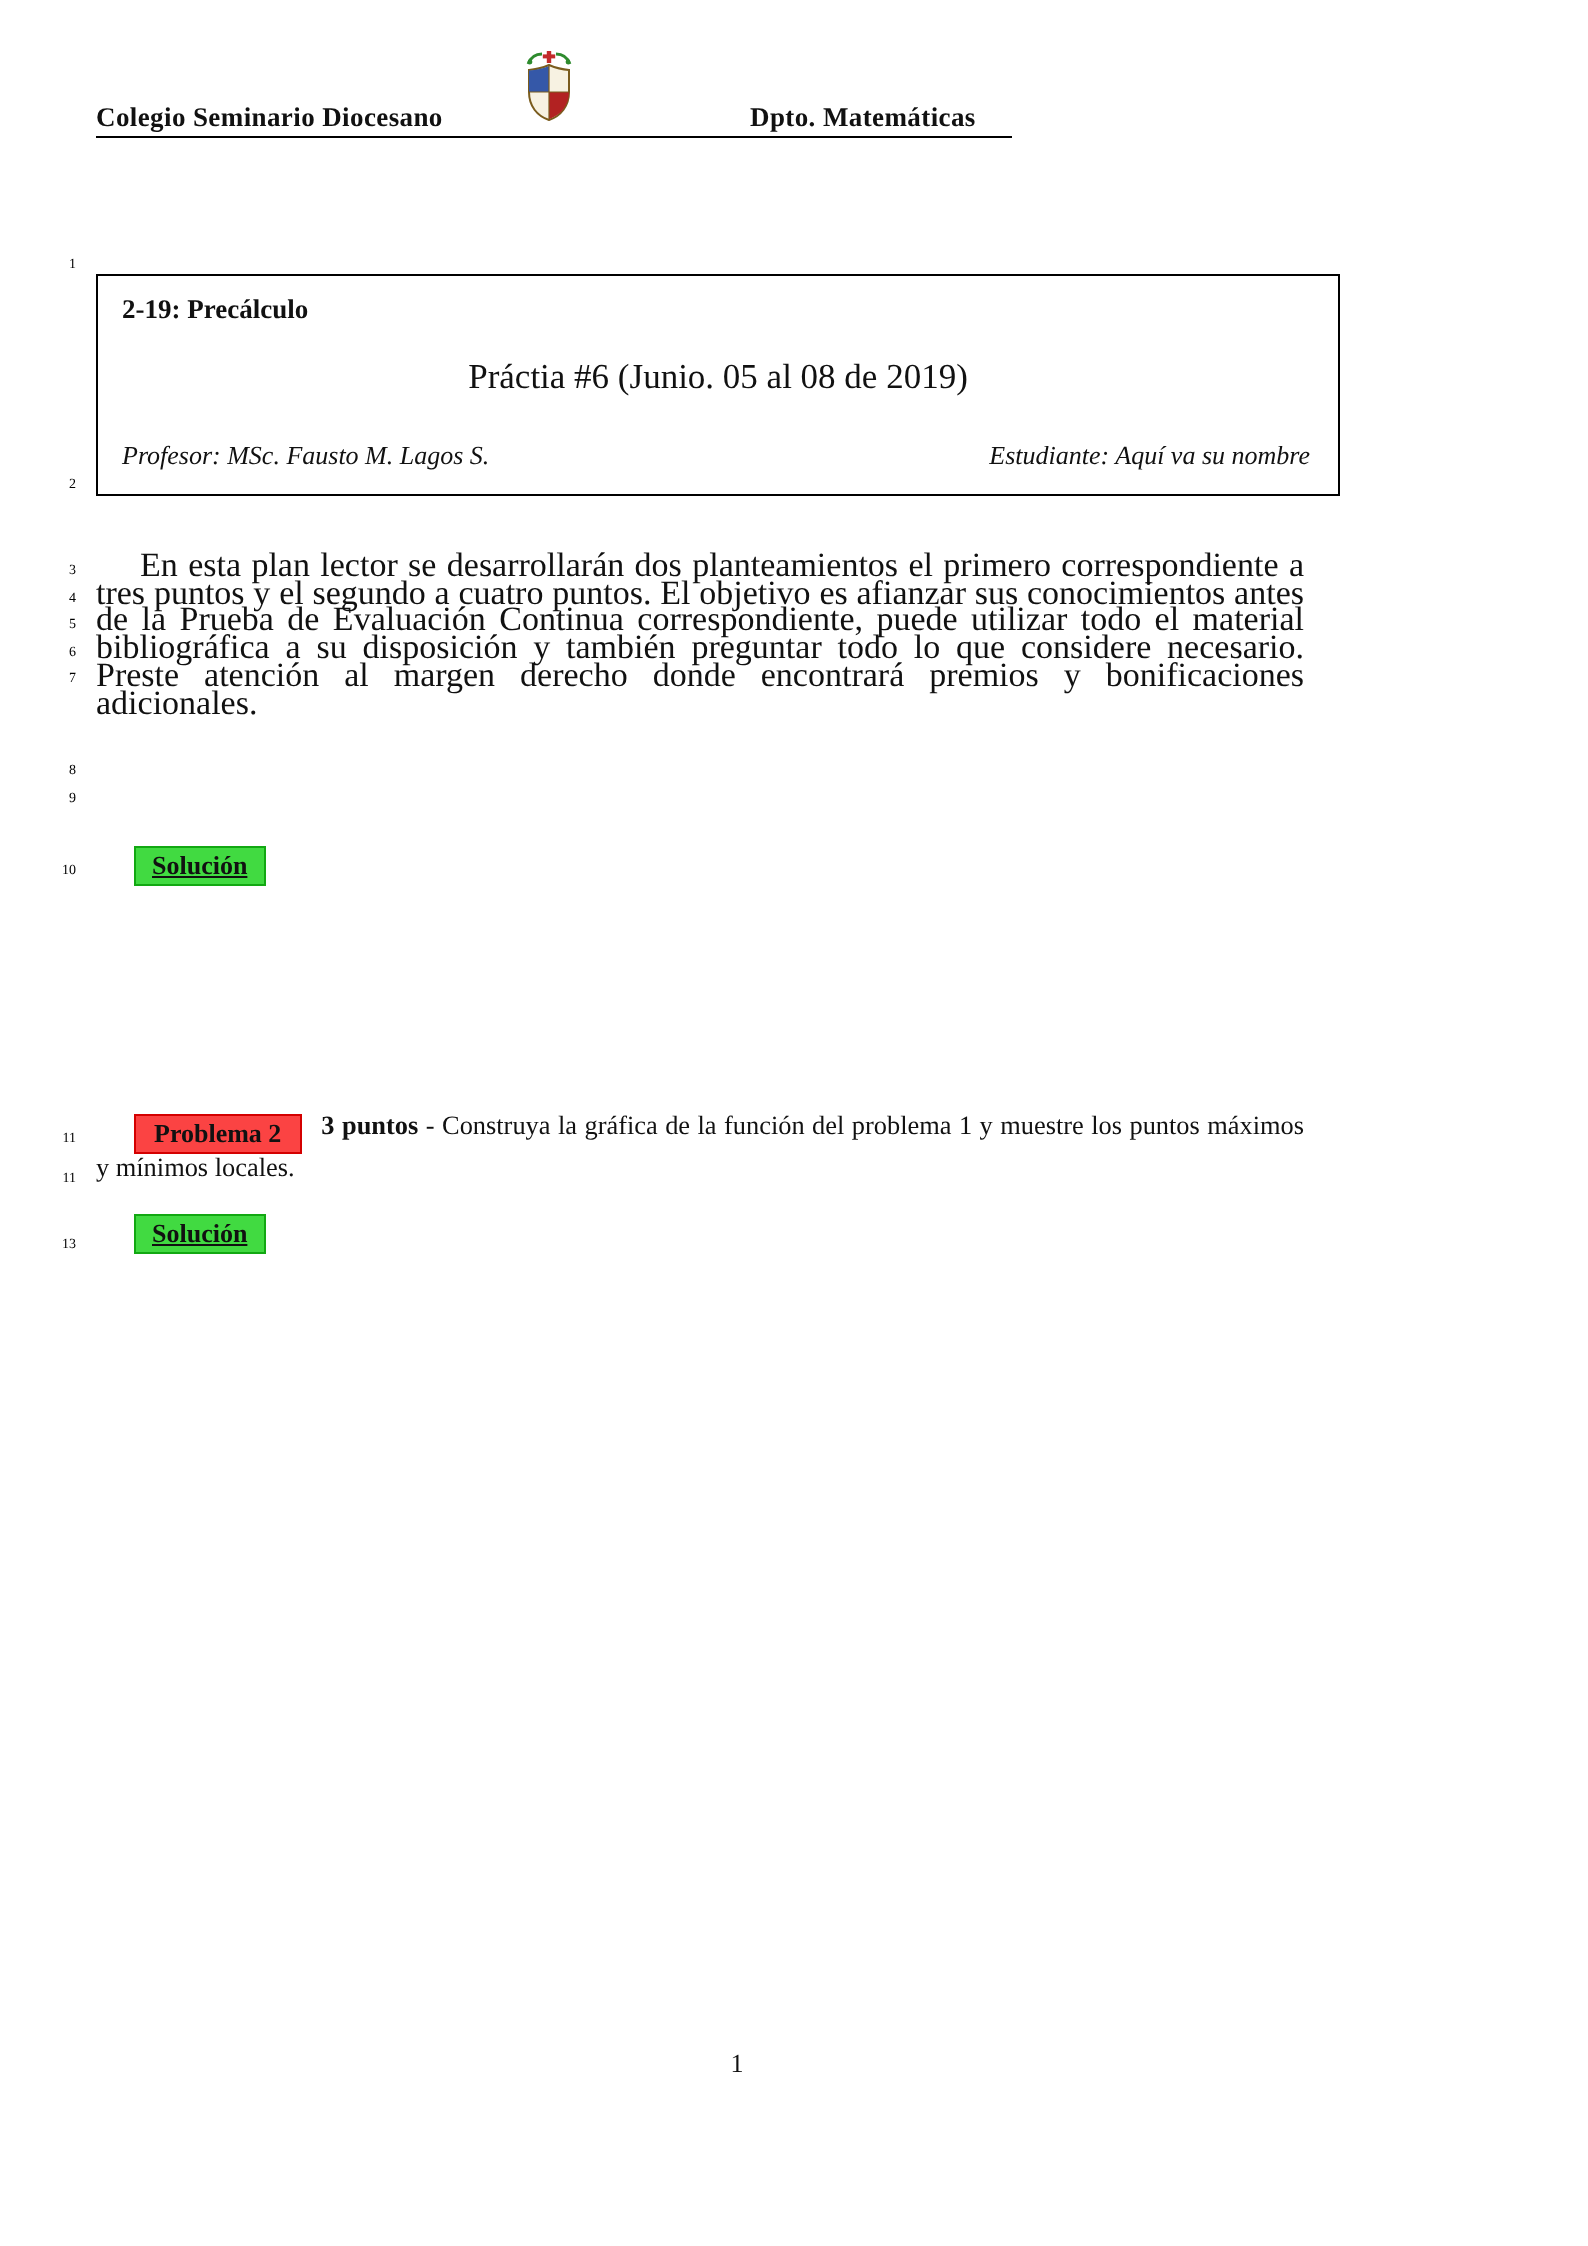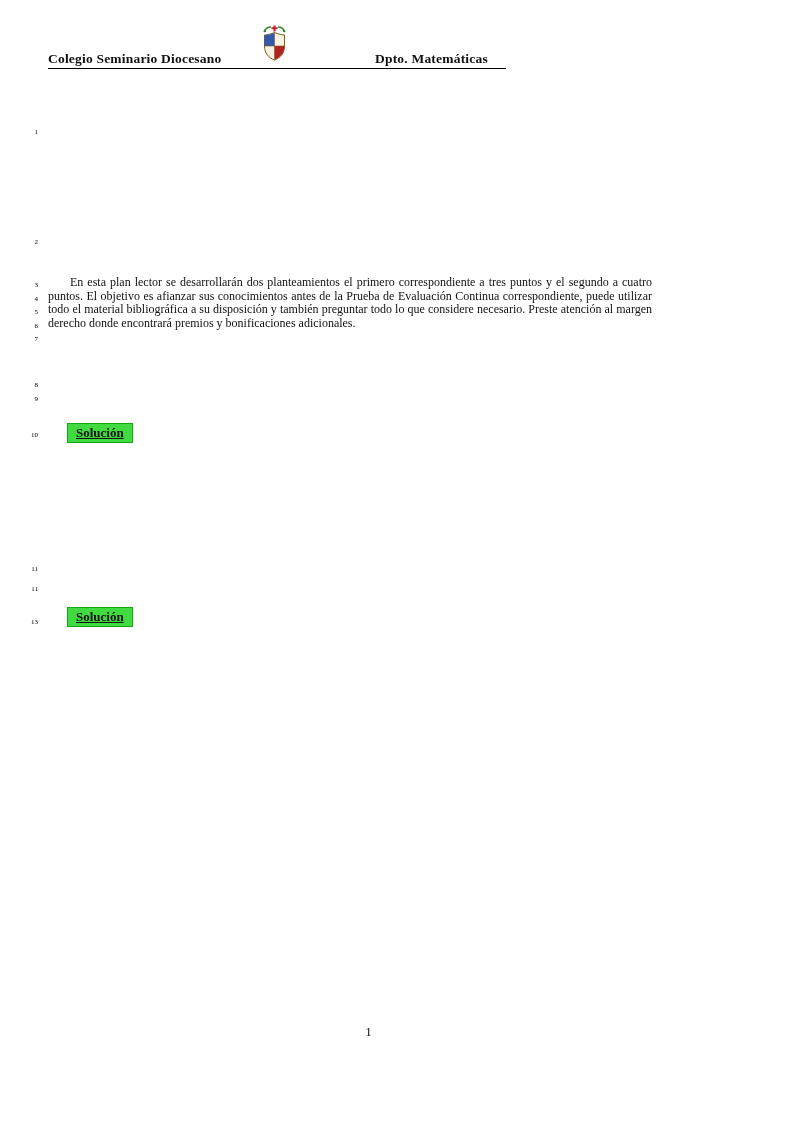--- a/index.html
+++ b/index.html
@@ -14,21 +14,21 @@
   .crest{position:absolute;left:261px;top:25px;width:27px;height:40px;}
   
   .title-box{position:absolute;left:48px;top:137px;width:620px;height:109px;border:1px solid #000;background:#fff;}
   .course{position:absolute;left:12px;top:9px;font-weight:bold;font-size:13.5px;}
   .box-title{position:absolute;left:0;right:0;top:40px;text-align:center;font-size:17.5px;}
   .prof{position:absolute;left:12px;bottom:11px;font-style:italic;font-size:13px;}
   .student{position:absolute;right:14px;bottom:11px;font-style:italic;font-size:13px;}
   
   .intro{
     position:absolute;left:48px;top:276px;width:604px;
-    font-size:12px;line-height:13.7px;text-align:justify;text-indent:22px;
+    font-size:17px;line-height:13.7px;text-align:justify;text-indent:22px;
   }
   .prob-block{position:absolute;left:48px;width:604px;font-size:13.2px;line-height:14.6px;text-align:justify;}
   .prob-1{top:371px;}
   .prob-2{top:556px;}
   .problem-label{
     display:inline-block;background:#fb4343;border:1px solid #d40000;
     padding:1px 9px 2px;font-weight:bold;font-size:13px;line-height:15px;
     margin-left:19px;margin-right:10px;vertical-align:-4px;color:#111;
   }
   .pts{font-weight:bold;}
@@ -63,25 +63,34 @@
     <rect x="12.4" y="0.5" width="2.2" height="6" fill="#c22b2b"></rect>
     <rect x="10.4" y="2.2" width="6.2" height="2" fill="#c22b2b"></rect>
 
     <path d="M13.5 7.5 C10 9 6.5 9.8 3.5 10 V21 C3.5 28 7.5 33 13.5 35 C19.5 33 23.5 28 23.5 21 V10 C20.5 9.8 17 9 13.5 7.5 Z" fill="#f7f2e2" stroke="#7a5c1e" stroke-width="1"></path>
     <path d="M13.5 8 C10.5 9.3 7 10 3.5 10.2 V21 H13.5 Z" fill="#3558a8"></path>
     <path d="M13.5 21 H23.5 C23.5 27.6 19.5 32.5 13.5 34.6 Z" fill="#b22222"></path>
     <line x1="13.5" y1="8" x2="13.5" y2="34.6" stroke="#7a5c1e" stroke-width="0.6"></line>
     <line x1="3.5" y1="21" x2="23.5" y2="21" stroke="#7a5c1e" stroke-width="0.6"></line>
   </svg>
 
+  <div class="title-box">
+    <div class="course">2-19: Precálculo</div>
+    <div class="box-title">Práctia #6 (Junio. 05 al 08 de 2019)</div>
+    <div class="prof">Profesor: MSc. Fausto M. Lagos S.</div>
+    <div class="student">Estudiante: Aquí va su nombre</div>
+  </div>
 
   <div class="intro">En esta plan lector se desarrollarán dos planteamientos el primero correspondiente a tres puntos y el segundo a cuatro puntos. El objetivo es afianzar sus conocimientos antes de la Prueba de Evaluación Continua correspondiente, puede utilizar todo el material bibliográfica a su disposición y también preguntar todo lo que considere necesario. Preste atención al margen derecho donde encontrará premios y bonificaciones adicionales.</div>
 
   <div class="solution-label sol-1">Solución</div>
 
+  <div class="prob-block prob-2">
+    <span class="problem-label">Problema 2</span><span class="pts">3 puntos</span><span> - Construya la gráfica de la función del problema 1 y muestre los puntos máximos y mínimos locales.</span>
+  </div>
   <div class="solution-label sol-2">Solución</div>
 
   <span class="ln" style="top:128px">1</span>
   <span class="ln" style="top:238px">2</span>
   <span class="ln" style="top:281px">3</span>
   <span class="ln" style="top:295px">4</span>
   <span class="ln" style="top:308px">5</span>
   <span class="ln" style="top:322px">6</span>
   <span class="ln" style="top:335px">7</span>
   <span class="ln" style="top:381px">8</span>

